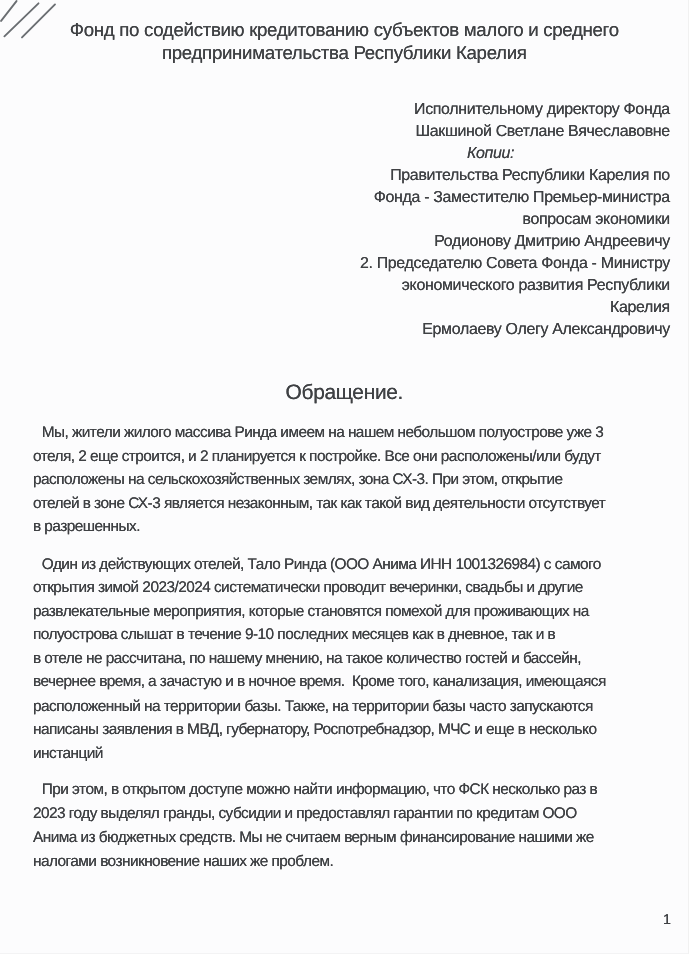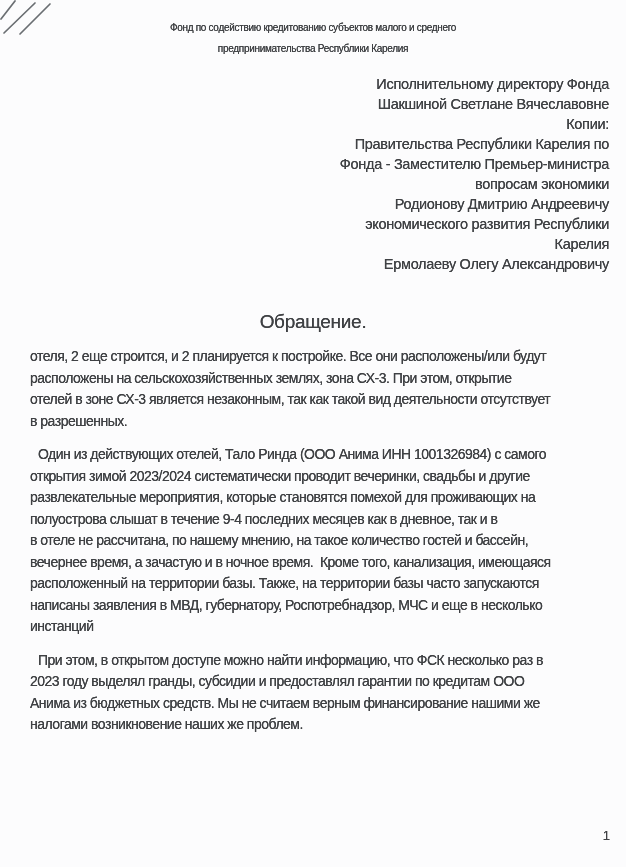--- a/index.html
+++ b/index.html
@@ -19,35 +19,36 @@
     text-shadow: 0 0 0.3px currentColor;
   }
   .pen-mark {
     position: absolute;
     top: 0;
     left: 0;
   }
   .letterhead {
     padding-top: 17px;
     text-align: center;
-    font-size: 10px;
+    font-size: 17px;
     line-height: 21px;
     letter-spacing: -0.3px;
   }
   .addressees {
-    margin-top: 15px;
+    margin-top: 31px;
     padding-right: 17px;
     text-align: right;
     font-size: 14.5px;
     line-height: 20px;
     letter-spacing: -0.3px;
   }
   .addressees .copies-label {
-    text-align: right;
+    text-align: center;
     padding-left: 283px;
+    font-style: italic;
   }
   .subject {
     margin-top: 37px;
     text-align: center;
     font-size: 19px;
     line-height: 21px;
     letter-spacing: -0.3px;
   }
   .letter-body {
     margin-top: 14px;
@@ -89,41 +90,43 @@
   </div>
 
   <div class="addressees">
     <div>Исполнительному директору Фонда</div>
     <div>Шакшиной Светлане Вячеславовне</div>
     <div class="copies-label">Копии:</div>
     <div>Правительства Республики Карелия по</div>
     <div>Фонда - Заместителю Премьер-министра</div>
     <div>вопросам экономики</div>
     <div>Родионову Дмитрию Андреевичу</div>
+    <div>2. Председателю Совета Фонда - Министру</div>
     <div>экономического развития Республики</div>
     <div>Карелия</div>
     <div>Ермолаеву Олегу Александровичу</div>
   </div>
 
   <div class="subject">Обращение.</div>
 
   <div class="letter-body">
 
     <div class="para">
+      <div class="line indent">Мы, жители жилого массива Ринда имеем на нашем небольшом полуострове уже 3</div>
       <div class="line">отеля, 2 еще строится, и 2 планируется к постройке. Все они расположены/или будут</div>
       <div class="line">расположены на сельскохозяйственных землях, зона СХ-3. При этом, открытие</div>
       <div class="line">отелей в зоне СХ-3 является незаконным, так как такой вид деятельности отсутствует</div>
       <div class="line">в разрешенных.</div>
     </div>
 
     <div class="para">
       <div class="line indent">Один из действующих отелей, Тало Ринда (ООО Анима ИНН 1001326984) с самого</div>
       <div class="line">открытия зимой 2023/2024 систематически проводит вечеринки, свадьбы и другие</div>
       <div class="line">развлекательные мероприятия, которые становятся помехой для проживающих на</div>
-      <div class="line">полуострова слышат в течение 9-4 последних месяцев как в дневное, так и в</div>
+      <div class="line">полуострова слышат в течение 9-10 последних месяцев как в дневное, так и в</div>
       <div class="line">в отеле не рассчитана, по нашему мнению, на такое количество гостей и бассейн,</div>
       <div class="line">вечернее время, а зачастую и в ночное время.  Кроме того, канализация, имеющаяся</div>
       <div class="line">расположенный на территории базы. Также, на территории базы часто запускаются</div>
       <div class="line">написаны заявления в МВД, губернатору, Роспотребнадзор, МЧС и еще в несколько</div>
       <div class="line">инстанций</div>
     </div>
 
     <div class="para">
       <div class="line indent">При этом, в открытом доступе можно найти информацию, что ФСК несколько раз в</div>
       <div class="line">2023 году выделял гранды, субсидии и предоставлял гарантии по кредитам ООО</div>

